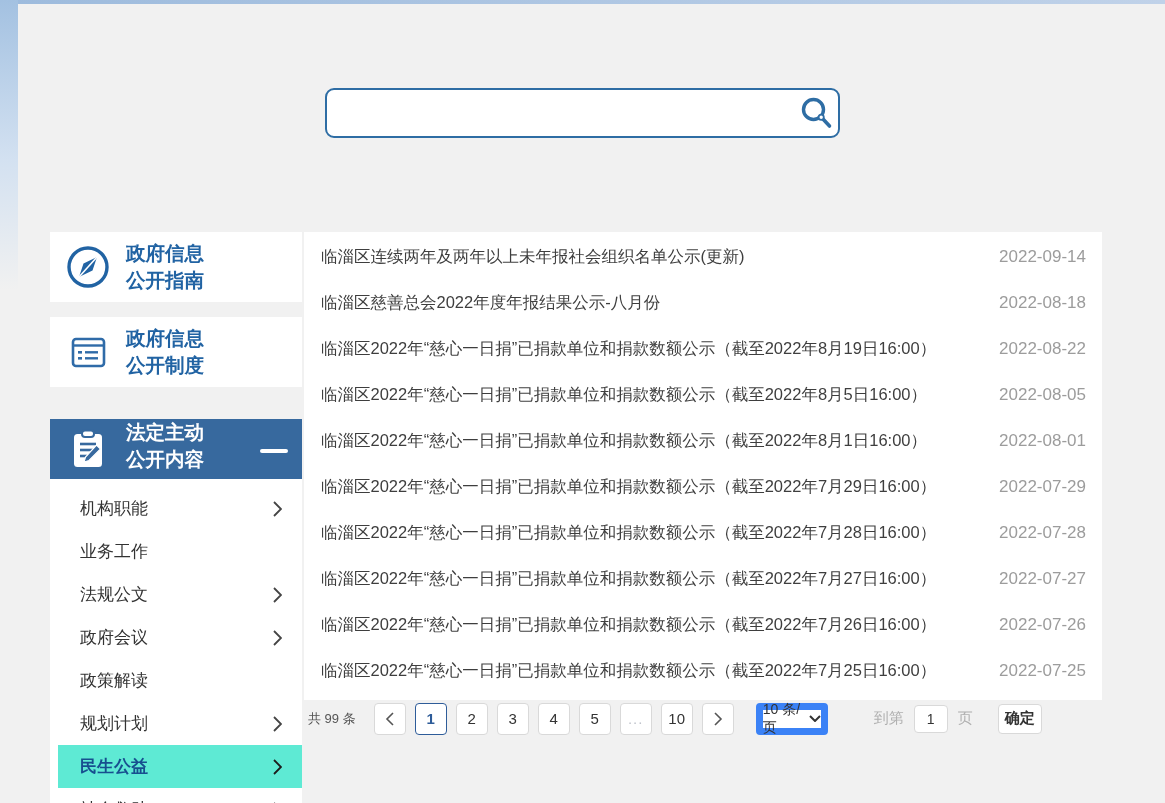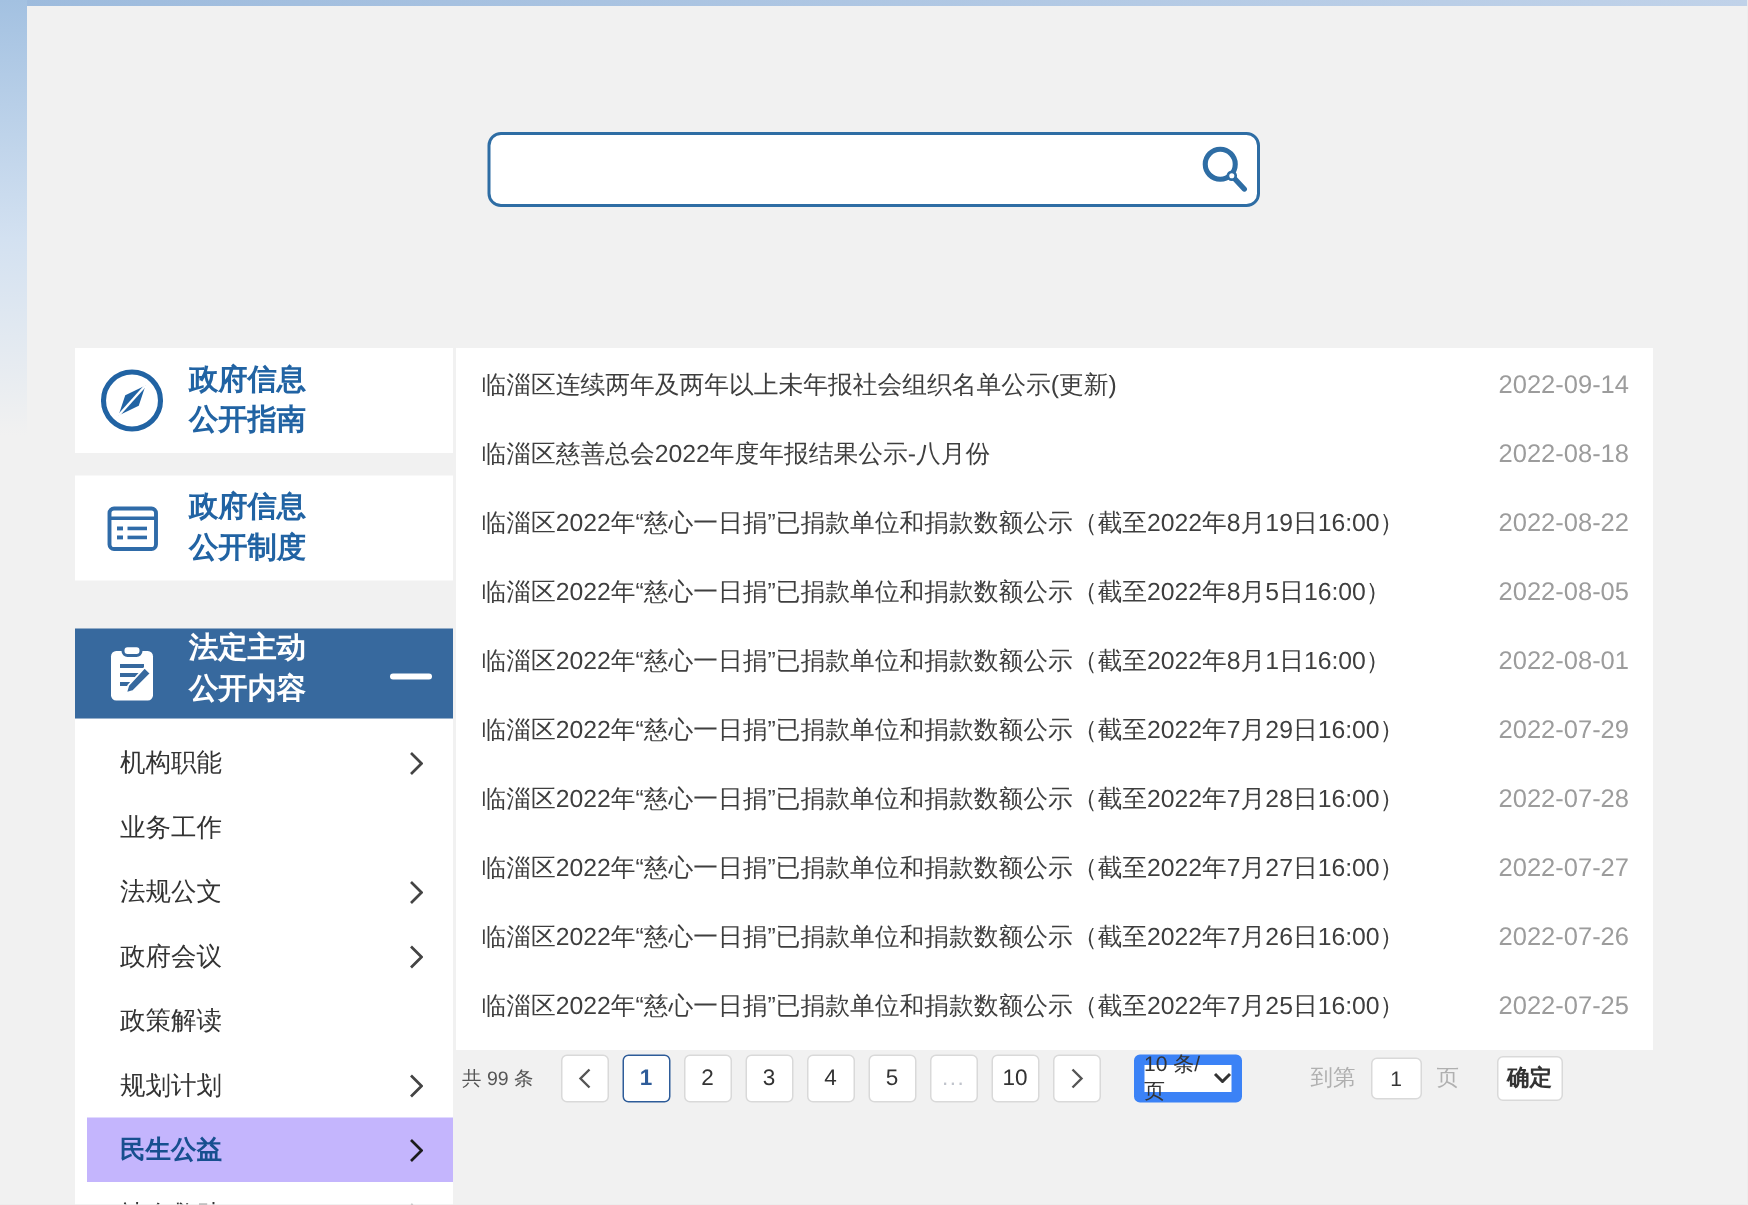--- a/index.html
+++ b/index.html
@@ -24,21 +24,21 @@
   .side-icon{width:76px;display:flex;align-items:center;justify-content:center;flex:none;}
   .side-label{font-size:19.5px;font-weight:600;color:#2163a3;line-height:27px;}
   #section-header{margin-top:32px;height:60px;background:#37699e;display:flex;
                   position:relative;cursor:pointer;}
   #section-header .side-label{color:#fff;}
   .minus-bar{position:absolute;right:14px;top:50%;width:28px;height:4px;background:#fff;
              border-radius:2px;cursor:pointer;}
   #submenu{background:#fff;padding-top:8px;padding-bottom:14px;}
   .menu-item{height:43px;display:flex;align-items:center;justify-content:space-between;
              padding:0 20px 0 30px;font-size:17px;color:#333;cursor:pointer;}
-  .menu-item.active{margin-left:8px;padding-left:22px;background:#c4b5fd;}
+  .menu-item.active{margin-left:8px;padding-left:22px;background:#5eead4;}
   .menu-item.active .menu-label{color:#174f8f;font-weight:bold;}
   
   #content{position:absolute;left:304px;top:232px;width:798px;height:468px;background:#fff;}
   #news-list{padding-top:2px;}
   .news-row{height:46px;display:flex;align-items:center;justify-content:space-between;
             padding:0 16px 0 17px;}
   .news-title{font-size:16.5px;color:#3e3e3e;white-space:nowrap;overflow:hidden;
               text-overflow:ellipsis;cursor:pointer;}
   .news-date{font-size:17px;color:#9c9c9c;flex:none;}
   

